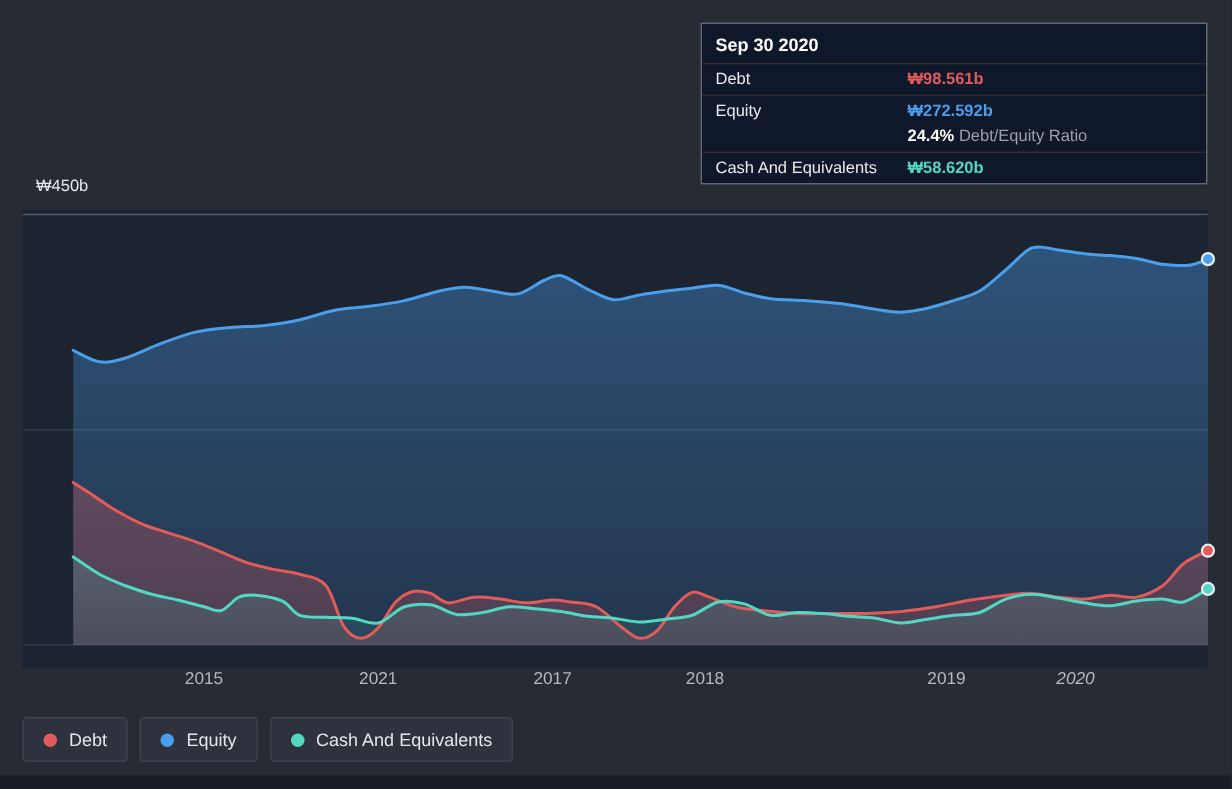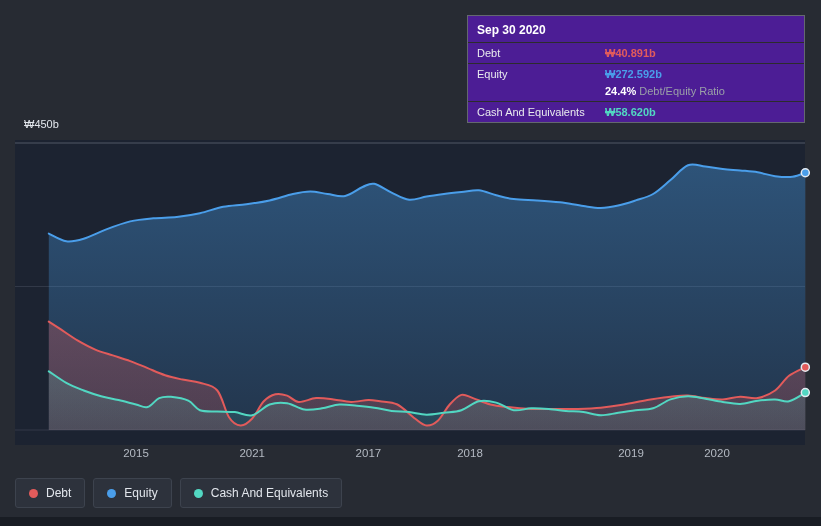--- a/index.html
+++ b/index.html
@@ -11,21 +11,21 @@
   .stage{position:absolute;inset:0;}
   .y-label{position:absolute;color:#e4e8ee;font-size:11px;}
   .y-top{left:24px;top:118px;}
   .y-zero{left:28px;top:420px;}
   #chart{position:absolute;left:15px;top:140px;width:790px;height:305px;}
   #chart svg{overflow:visible;display:block;}
   #x-axis{position:absolute;left:15px;top:447px;width:790px;height:16px;}
   #x-axis span{position:absolute;transform:translateX(-50%);color:#b3b9c2;font-size:11.5px;}
   #tooltip{
     position:absolute;top:15px;right:16px;width:338px;
-    background:#4c1d95;border:1px solid #64686f;box-sizing:border-box;
+    background:#0f172a;border:1px solid #64686f;box-sizing:border-box;
     color:#fff;font-size:11px;
   }
   .tt-title{padding:7px 9px 5px;font-weight:bold;font-size:12px;color:#fff;}
   .tt-row{display:flex;align-items:center;padding:4px 9px;border-top:1px solid #2c2c2c;min-height:12px;}
   .tt-row.no-sep{border-top:none;padding-top:1px;}
   .tt-label{width:128px;color:#e9ebee;flex:none;}
   .tt-value{font-weight:bold;}
   .tt-ratio b{color:#fff;font-weight:bold;}
   .tt-muted{color:#9aa0a8;font-weight:normal;}
   #legend{position:absolute;left:15px;top:478px;display:flex;gap:8px;}
@@ -76,28 +76,28 @@
         <circle cx="790.311999999999" cy="252.61346666666668" r="4" fill="#52d7c2" stroke="#e6ebf1" stroke-width="1.5"></circle>
       </svg>
   </div>
 
   <div id="x-axis">
       <span style="left: 121px;">2015</span>
       <span style="left: 237.2px;">2021</span>
       <span style="left: 353.4px;">2017</span>
       <span style="left: 455px;">2018</span>
       <span style="left: 616px;">2019</span>
-      <span style="left: 702px;">2020</span>
+      <span style="left: 702px; font-style: italic;">2020</span>
     </div>
 
   <div id="tooltip">
     <div class="tt-title">Sep 30 2020</div>
     <div class="tt-row">
       <span class="tt-label">Debt</span>
-      <span class="tt-value" style="color: rgb(226, 91, 91);">₩40.891b</span>
+      <span class="tt-value" style="color: rgb(226, 91, 91);">₩98.561b</span>
     </div>
     <div class="tt-row">
       <span class="tt-label">Equity</span>
       <span class="tt-value" style="color: rgb(74, 158, 234);">₩272.592b</span>
     </div>
     <div class="tt-row tt-ratio no-sep">
       <span class="tt-label"></span>
       <span><b>24.4%</b> <span class="tt-muted">Debt/Equity Ratio</span></span>
     </div>
     <div class="tt-row">

